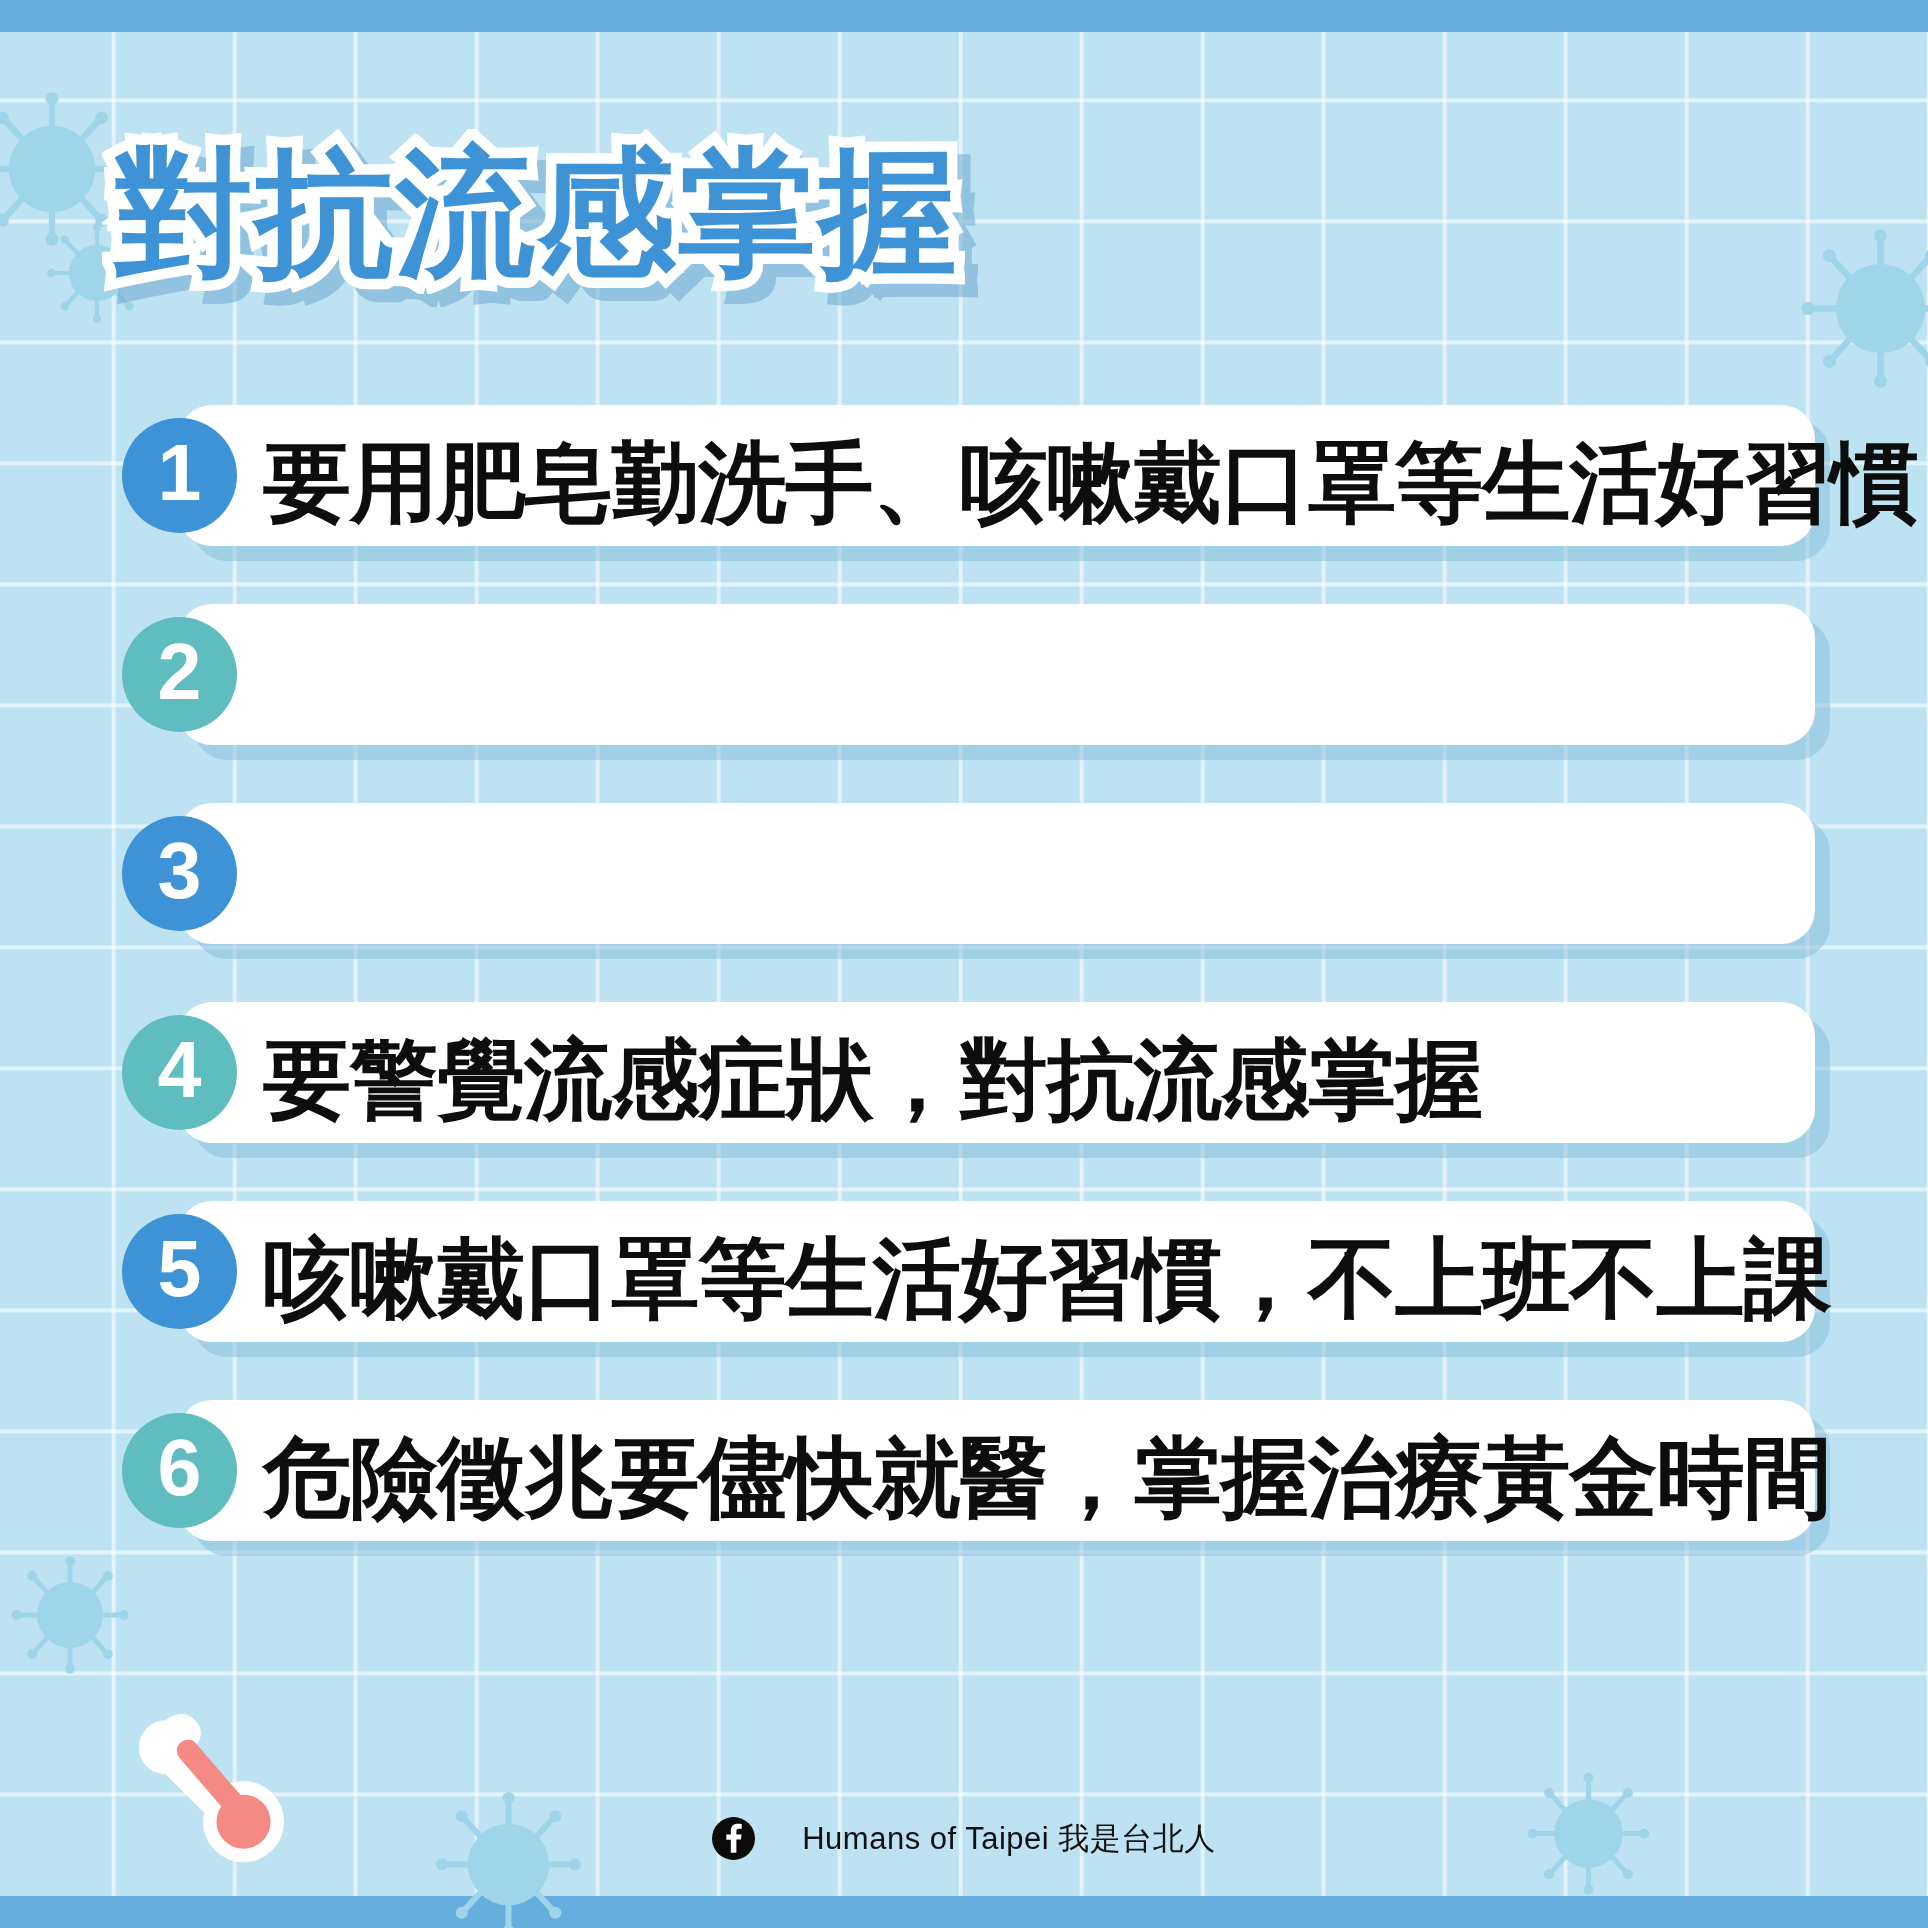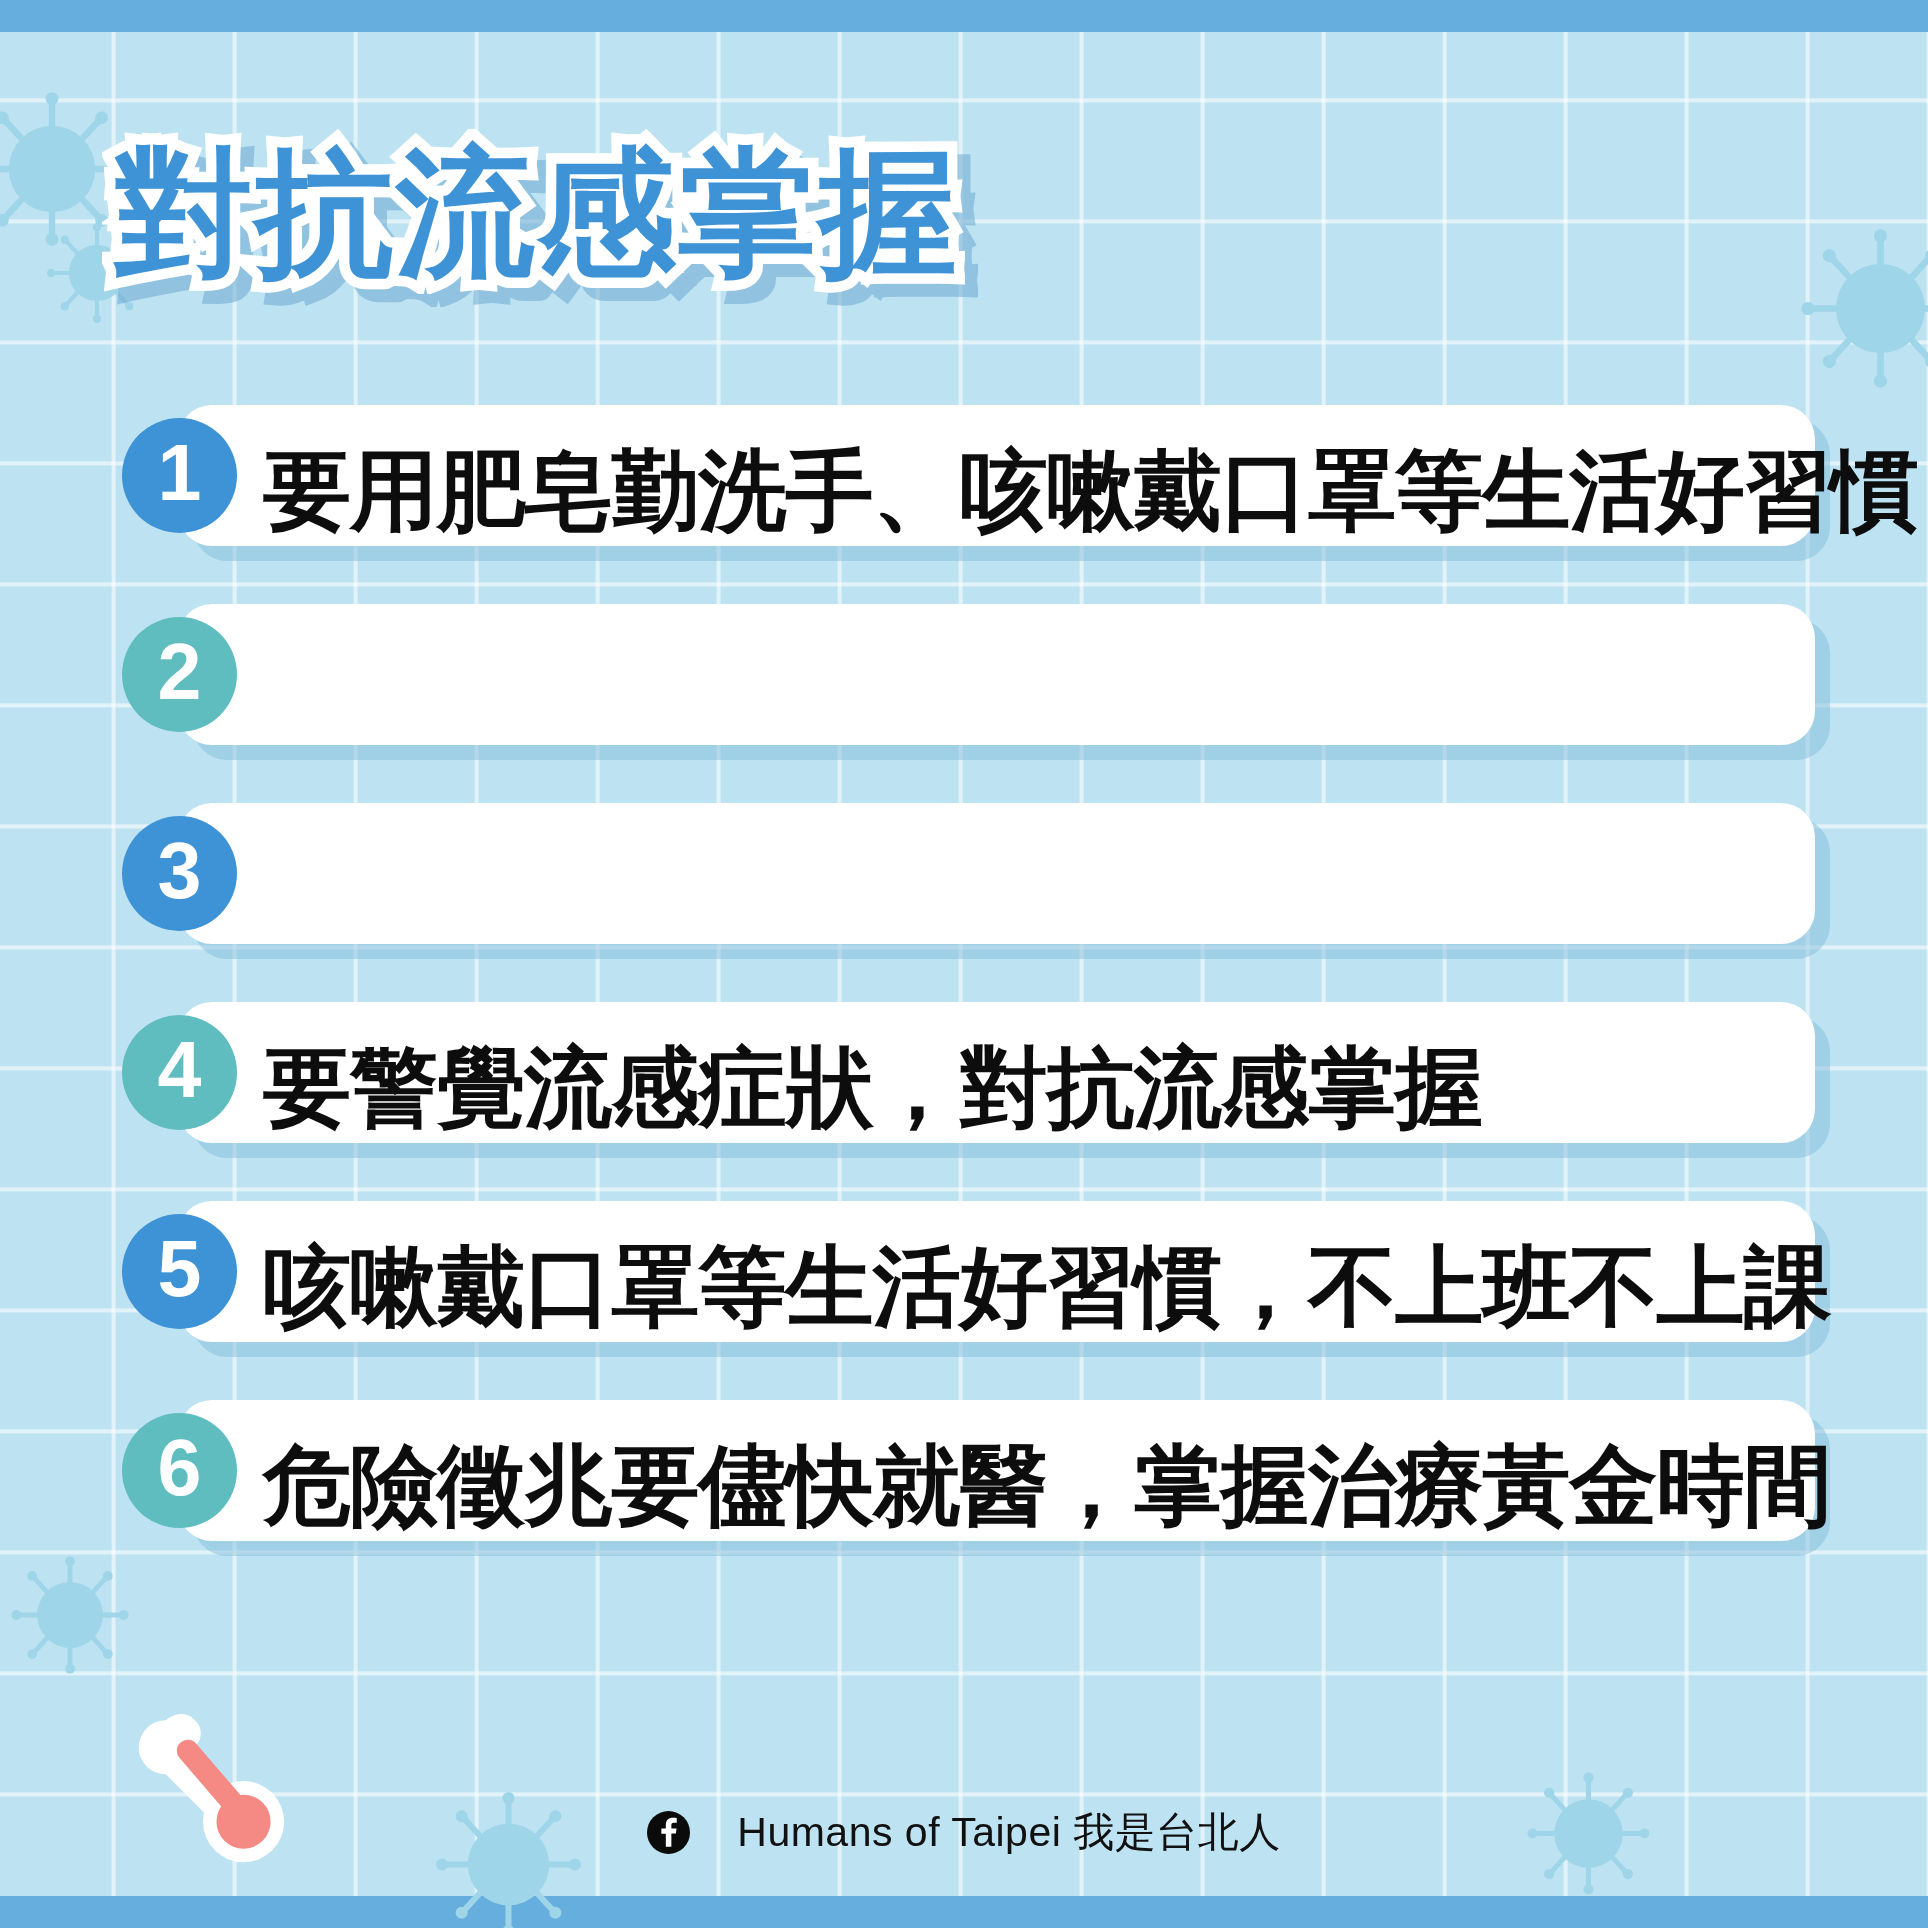--- a/index.html
+++ b/index.html
@@ -150,21 +150,21 @@
     font-size: 79px;
     font-weight: 700;
     color: #ffffff;
     z-index: 3;
     box-sizing: border-box;
     padding-bottom: 5.6px;
   }
   .row-text {
     position: absolute;
     left: 141px;
-    top: 16px;
+    top: 8px;
     height: 141px;
     display: flex;
     align-items: center;
     font-size: 88px;
     font-weight: 700;
     color: #0d0d0d;
     white-space: nowrap;
     letter-spacing: -0.9px;
     z-index: 2;
   }
@@ -179,21 +179,21 @@
     align-items: center;
     justify-content: center;
     gap: 15px;
   }
   .fb-icon {
     width: 43px;
     height: 43px;
     display: block;
   }
   .footer-text {
-    font-size: 41px;
+    font-size: 31px;
     color: #111111;
     letter-spacing: 0.5px;
     padding-left: 32px;
   }
 </style>
 </head>
 <body>
 
 <div id="poster">
 

